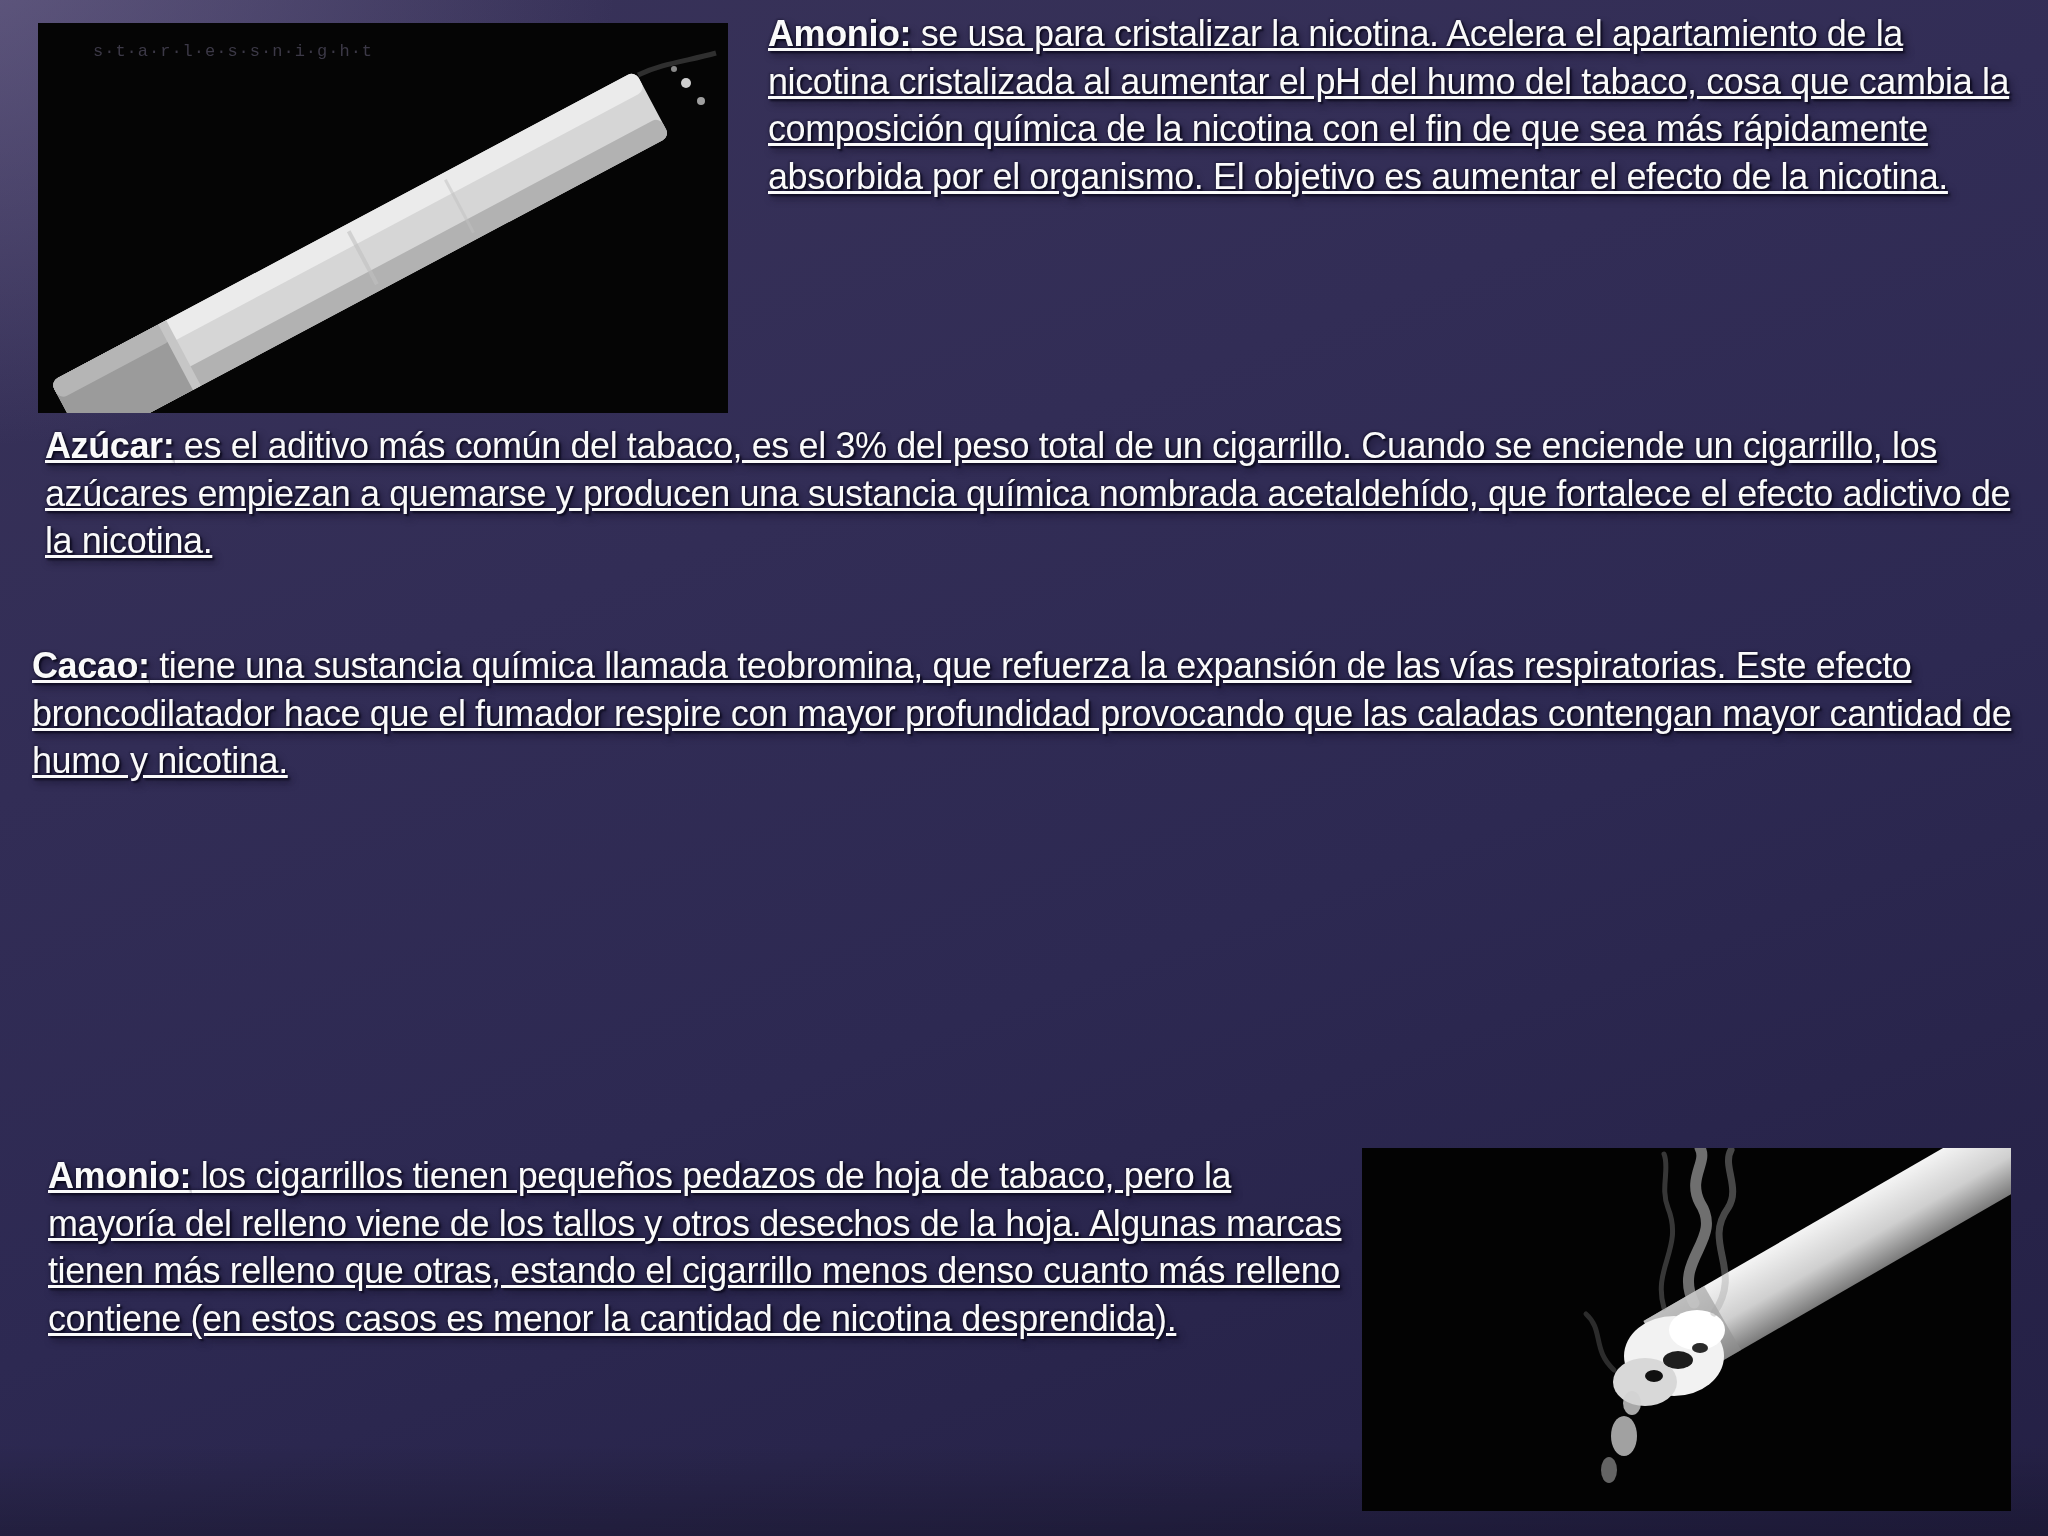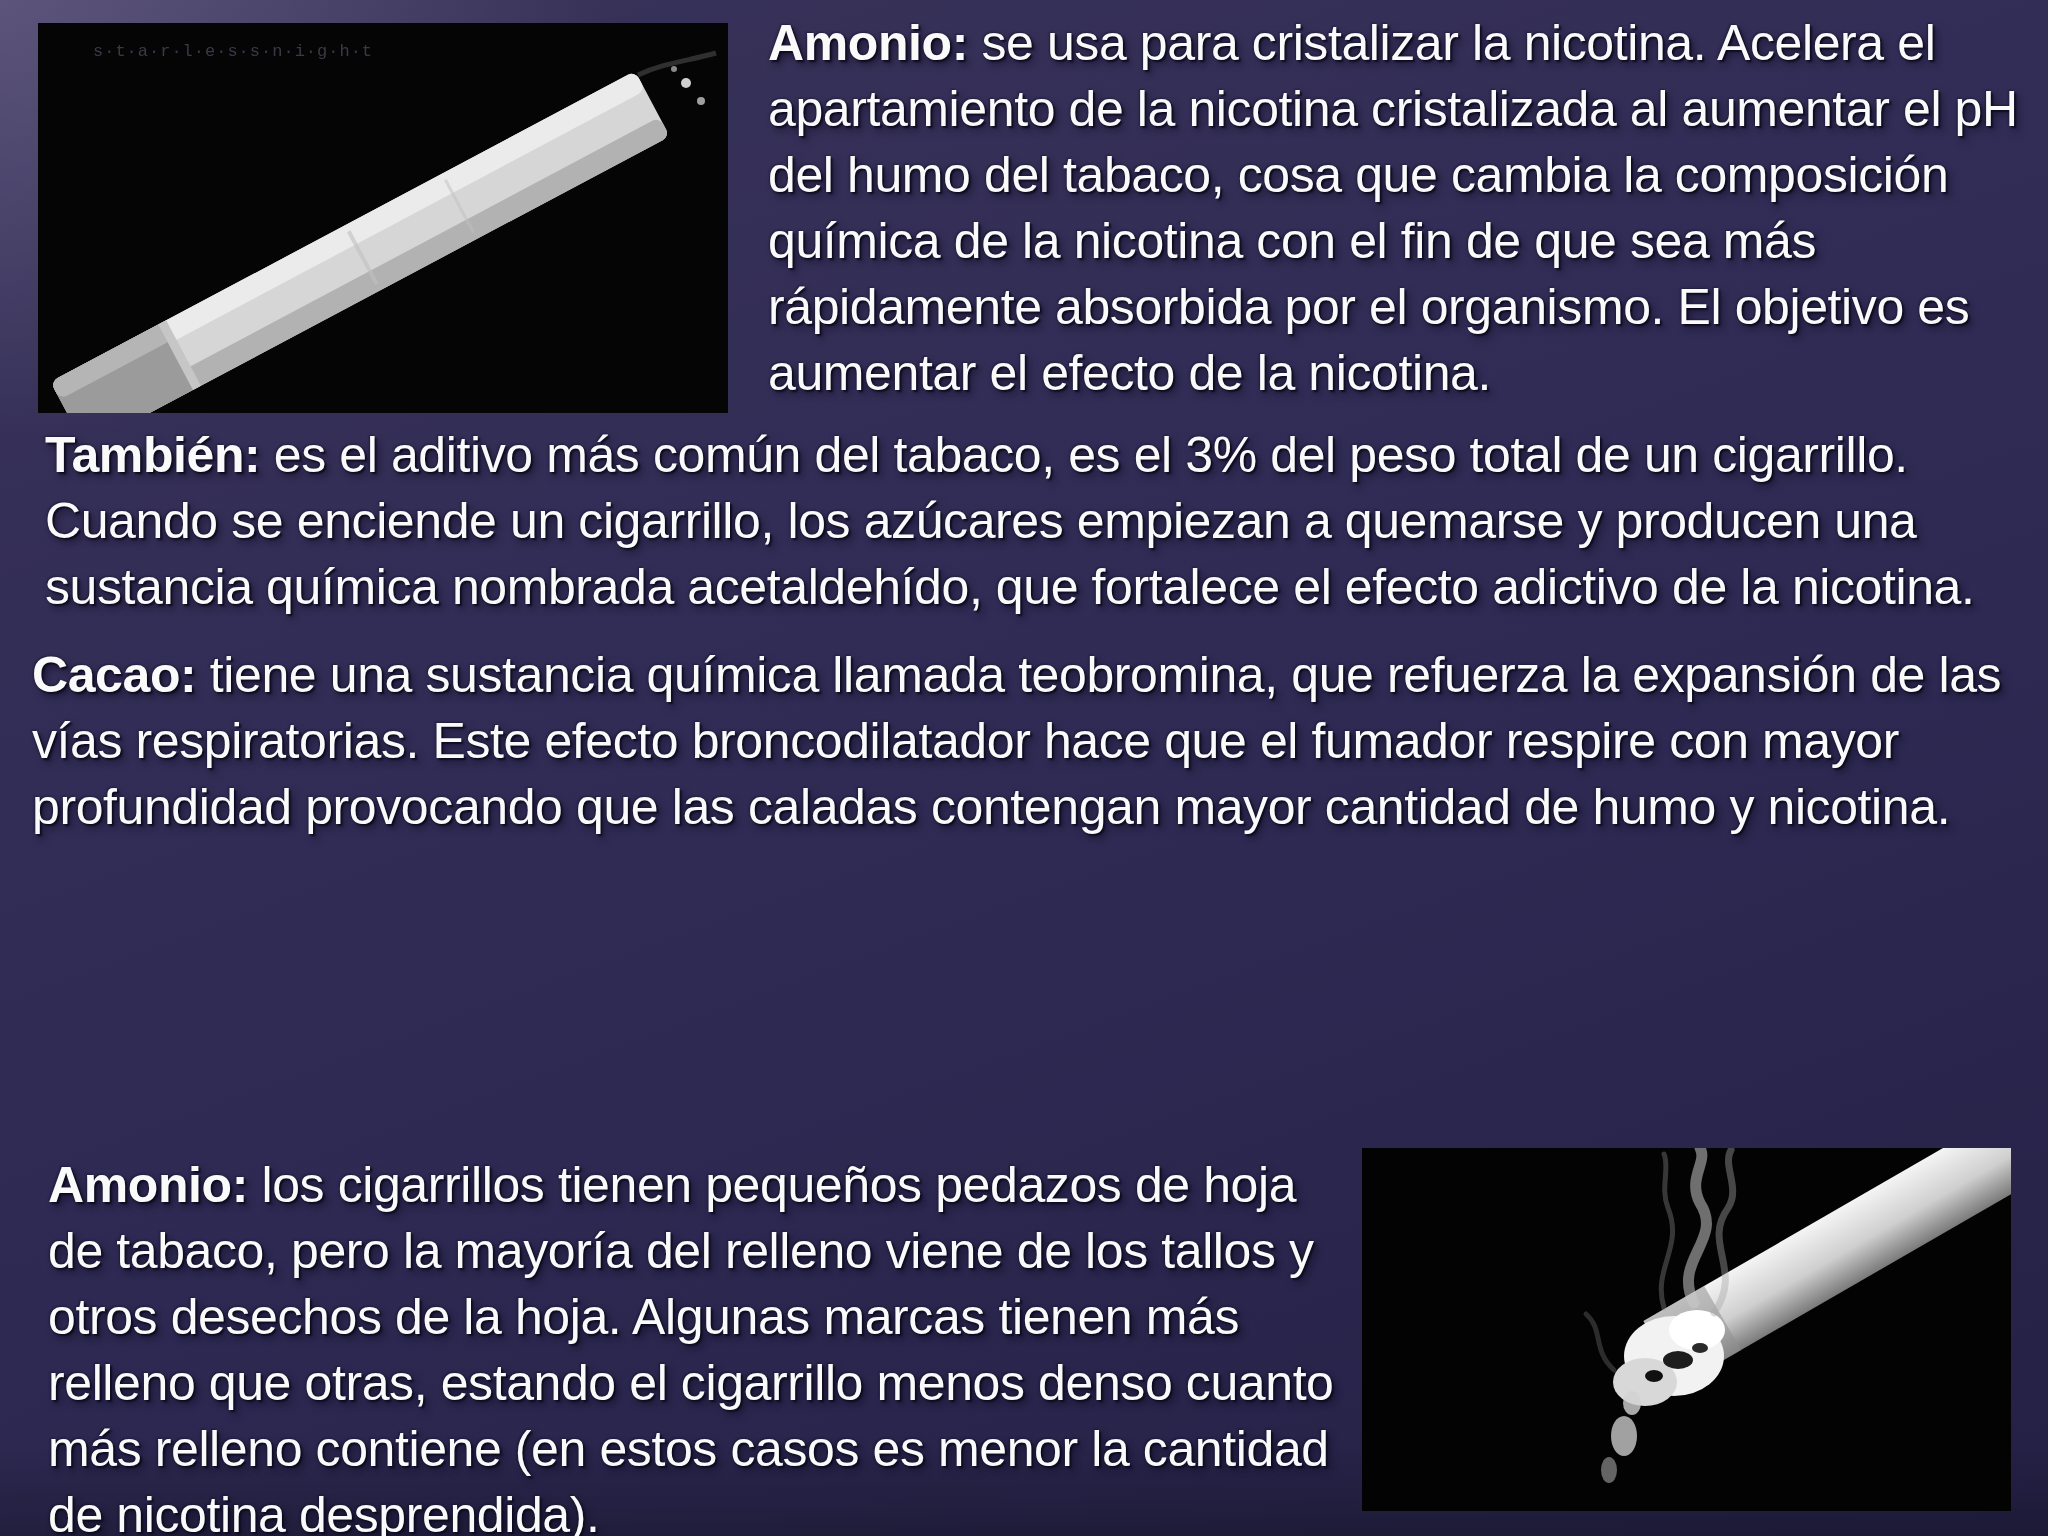--- a/index.html
+++ b/index.html
@@ -14,27 +14,28 @@
     font-family: "Liberation Sans", "DejaVu Sans", sans-serif;
     background:
       radial-gradient(1100px 820px at -60px -60px, rgba(138,128,168,0.50), rgba(138,128,168,0) 62%),
       linear-gradient(180deg, rgba(0,0,0,0) 94%, rgba(0,0,0,0.22) 100%),
       linear-gradient(160deg, #393359 0%, #322d56 35%, #2d2952 60%, #272349 85%, #242045 100%);
   }
   .para {
     position: absolute;
     margin: 0;
     color: #fafafa;
-    font-size: 50px;
+    font-size: 36px;
     line-height: 1.32;
     letter-spacing: -0.4px;
     text-shadow:
       2px 2px 2px rgba(12,10,30,0.95),
       4px 5px 7px rgba(12,10,30,0.55),
       -1px -1px 2px rgba(12,10,30,0.40);
+    text-decoration: underline;
   }
   .para b { font-weight: 700; }
   #p-amonio  { left: 768px;  top: 10px;   width: 1262px; }
   #p-azucar  { left: 45px;   top: 422px;  width: 1980px; }
   #p-cacao   { left: 32px;   top: 642px;  width: 1988px; }
   #p-menta   { left: 48px;   top: 838px;  width: 1988px; }
   #p-regaliz { left: 48px;   top: 964px;  width: 1975px; }
   #p-relleno { left: 48px;   top: 1152px; width: 1312px; }
   .photo { position: absolute; display: block; }
   #photo-cigarette { left: 38px;   top: 23px; }
@@ -99,21 +100,21 @@
     <g fill="none" stroke-linecap="round">
       <path d="M332,155 C310,112 362,92 338,55 C325,30 346,14 338,0" stroke="#c9c9c9" stroke-width="11" opacity="0.55"></path>
       <path d="M352,165 C382,122 340,96 366,60 C379,40 360,18 369,2" stroke="#a8a8a8" stroke-width="7" opacity="0.42"></path>
       <path d="M302,160 C290,120 322,100 306,60 C298,40 308,20 302,6" stroke="#9a9a9a" stroke-width="5" opacity="0.35"></path>
       <path d="M252,222 C230,202 242,182 224,166" stroke="#8a8a8a" stroke-width="5" opacity="0.3"></path>
     </g>
   </svg>
 
   <p id="p-amonio" class="para"><b>Amonio:</b><span> se usa para cristalizar la nicotina. Acelera el apartamiento de la nicotina cristalizada al aumentar el pH del humo del tabaco, cosa que cambia la composición química de la nicotina con el fin de que sea más rápidamente absorbida por el organismo. El objetivo es aumentar el efecto de la nicotina.</span></p>
 
-  <p id="p-azucar" class="para"><b>También:</b><span> es el aditivo más común del tabaco, es el 3% del peso total de un cigarrillo. Cuando se enciende un cigarrillo, los azúcares empiezan a quemarse y producen una sustancia química nombrada acetaldehído, que fortalece el efecto adictivo de la nicotina.</span></p>
+  <p id="p-azucar" class="para"><b>Azúcar:</b><span> es el aditivo más común del tabaco, es el 3% del peso total de un cigarrillo. Cuando se enciende un cigarrillo, los azúcares empiezan a quemarse y producen una sustancia química nombrada acetaldehído, que fortalece el efecto adictivo de la nicotina.</span></p>
 
   <p id="p-cacao" class="para"><b>Cacao:</b><span> tiene una sustancia química llamada teobromina, que refuerza la expansión de las vías respiratorias. Este efecto broncodilatador hace que el fumador respire con mayor profundidad provocando que las caladas contengan mayor cantidad de humo y nicotina.</span></p>
 
 
 
   <p id="p-relleno" class="para"><b>Amonio:</b><span> los cigarrillos tienen pequeños pedazos de hoja de tabaco, pero la mayoría del relleno viene de los tallos y otros desechos de la hoja. Algunas marcas tienen más relleno que otras, estando el cigarrillo menos denso cuanto más relleno contiene (en estos casos es menor la cantidad de nicotina desprendida).</span></p>
 
 </div>
 
 </body></html>

